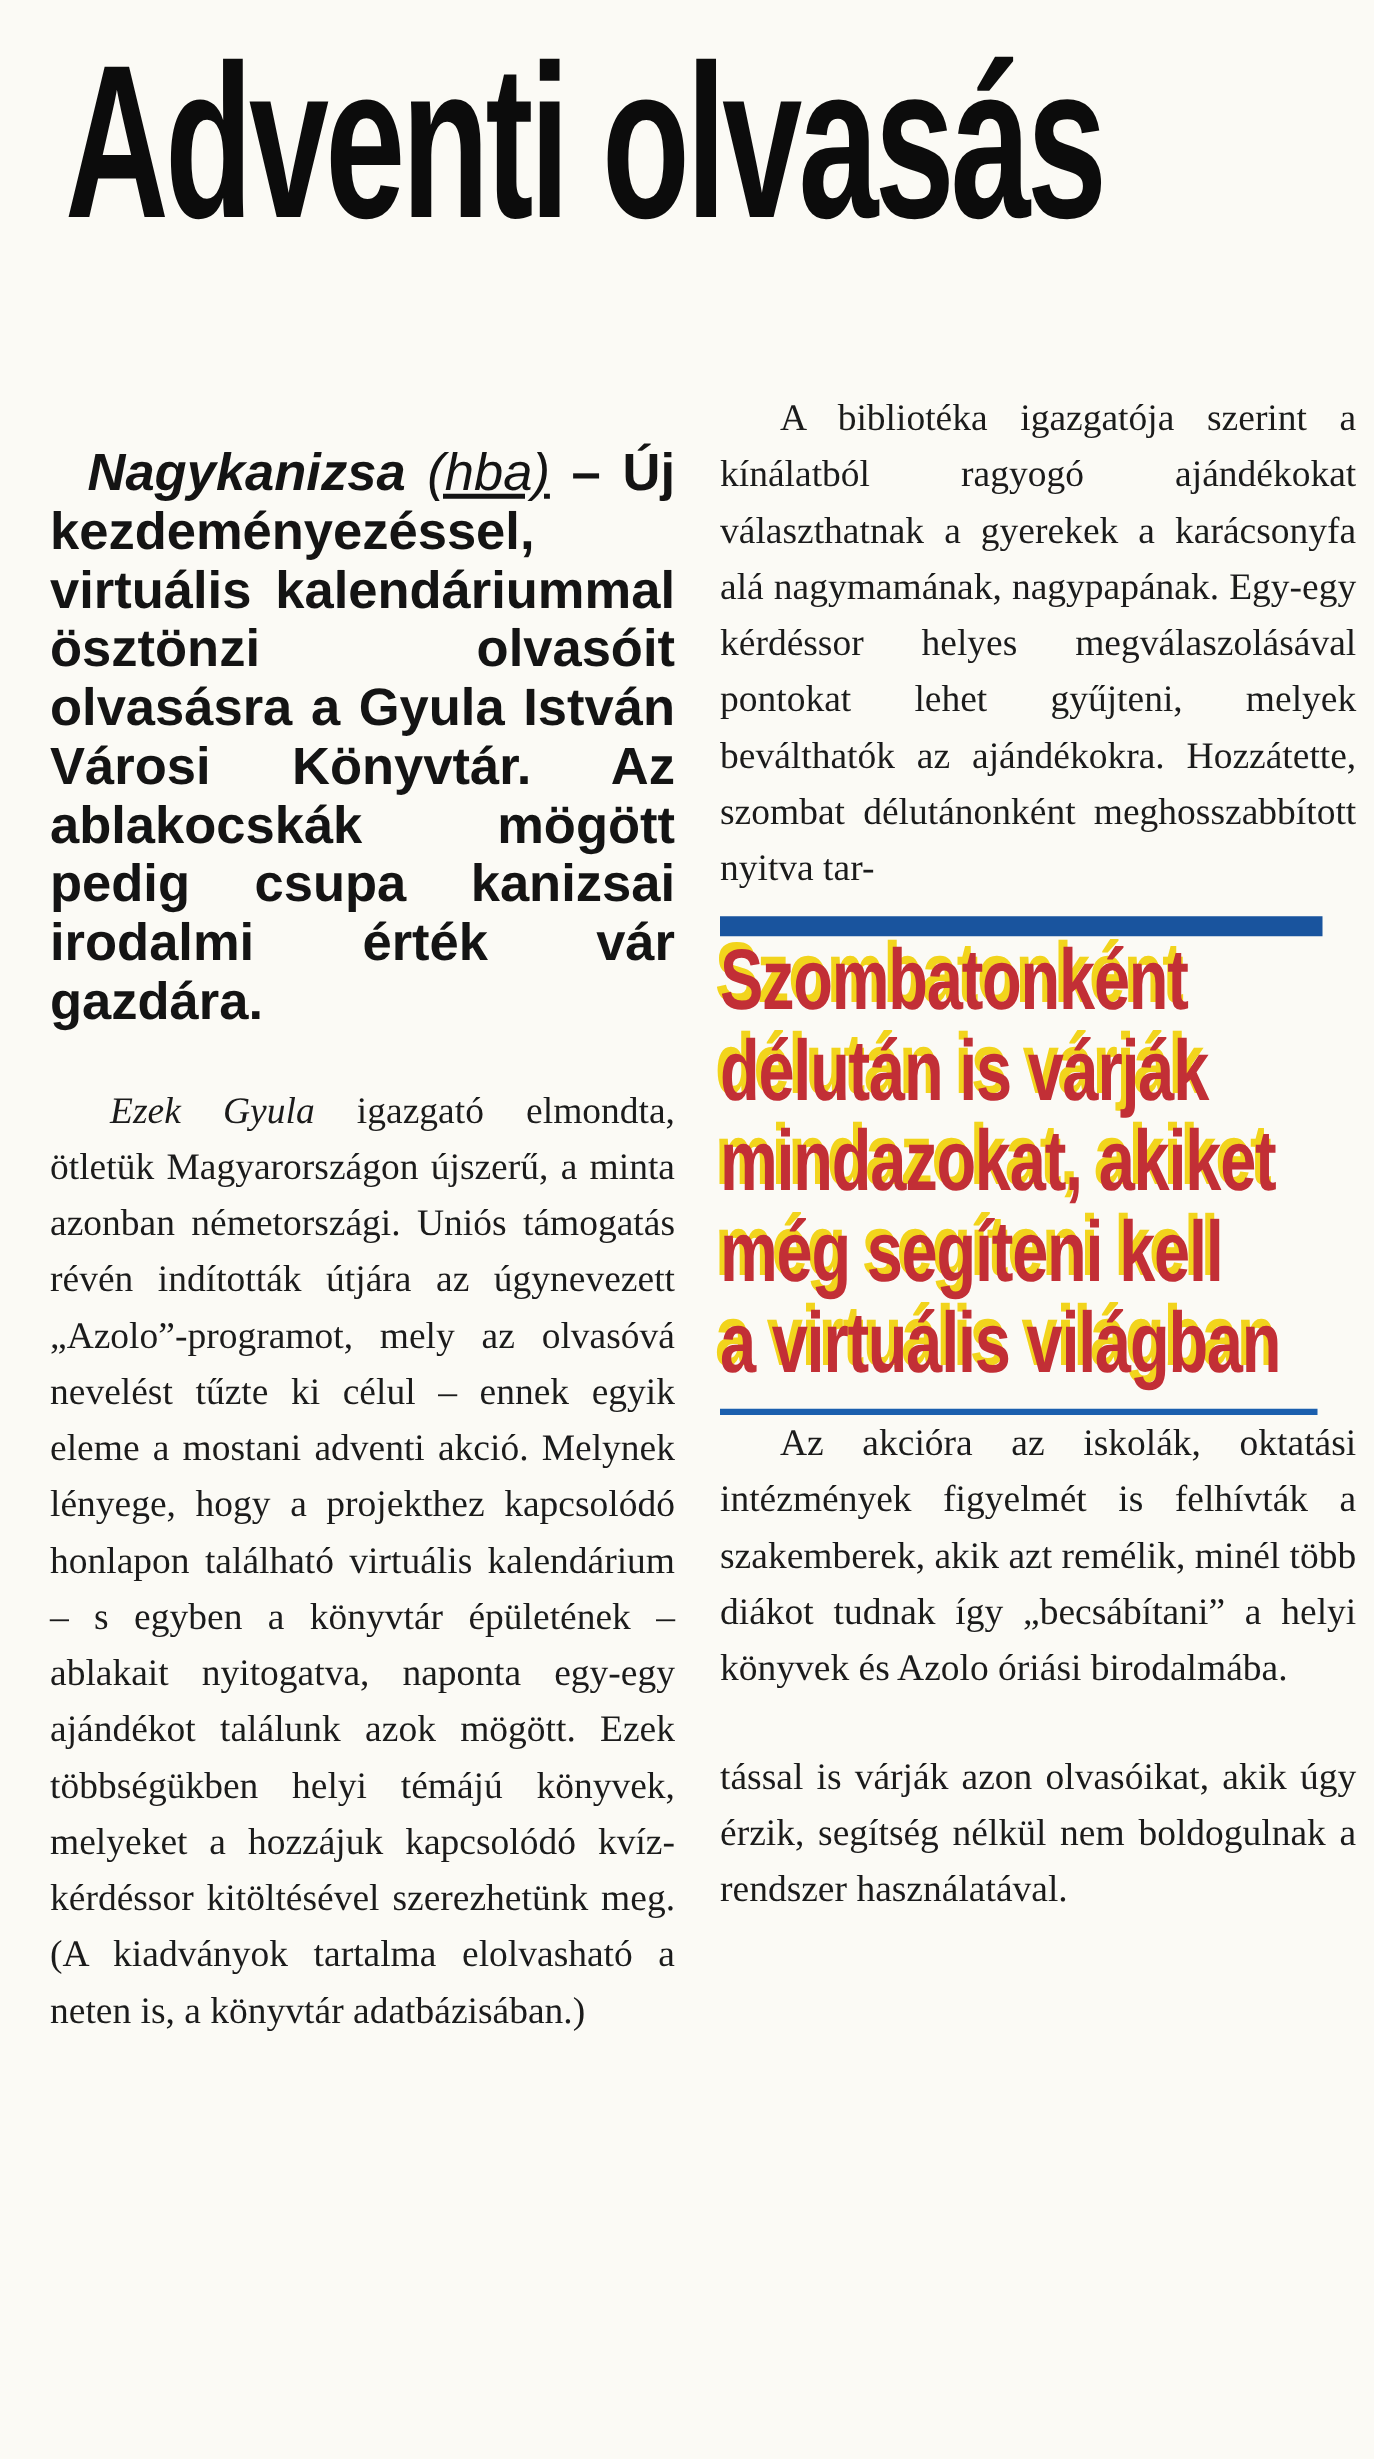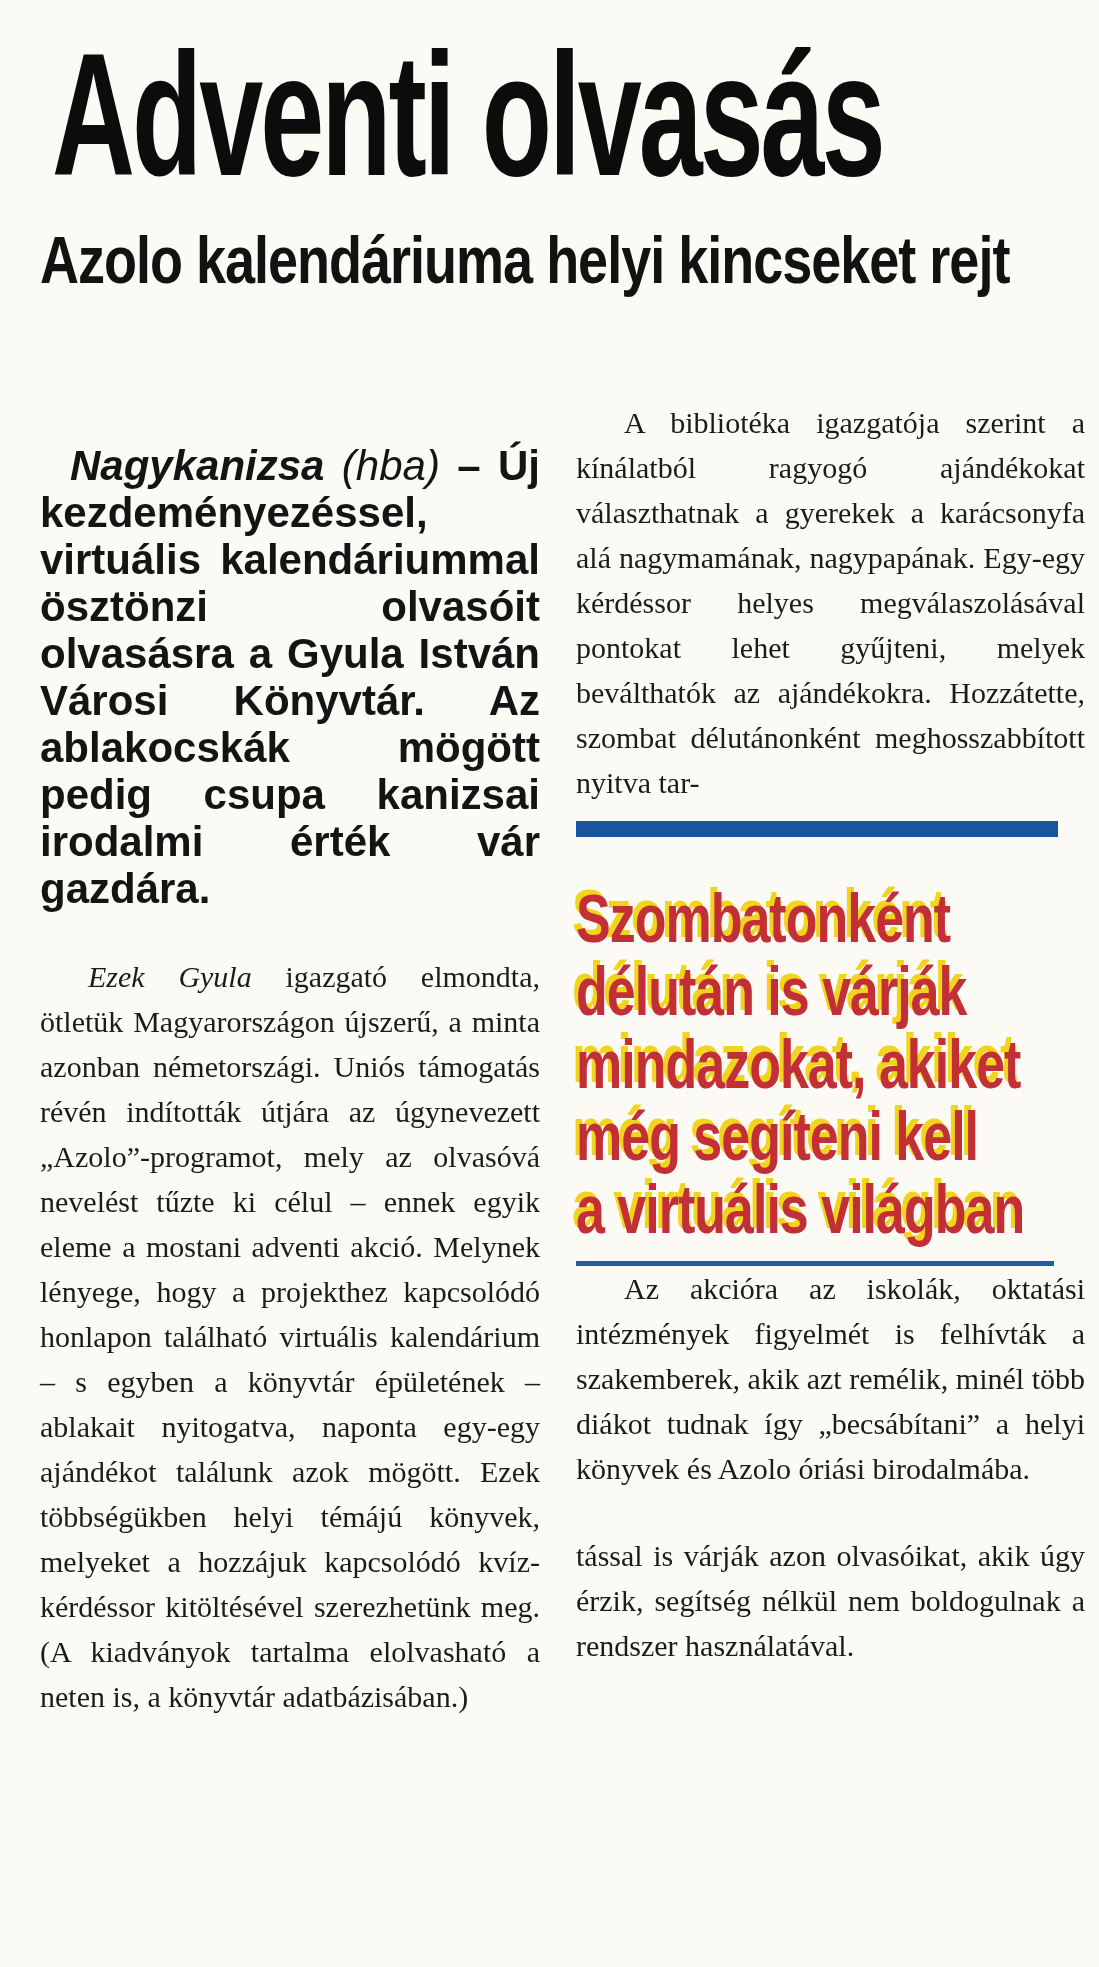--- a/index.html
+++ b/index.html
@@ -50,21 +50,21 @@
   
   .lead {
     font-family:"Liberation Sans","DejaVu Sans",sans-serif;
     font-weight:bold;
     font-size:42px; line-height:47px;
     text-align:justify;
     text-indent:30px;
     color:#141414;
   }
   .lead .loc { font-style:italic; }
-  .lead .credit { font-style:italic; font-weight:normal; }
+  .lead .credit { font-style:italic; font-weight:normal;text-decoration:underline; }
 
   
   .body-p {
     font-size:30px; line-height:45px;
     text-align:justify;
     margin:0;
     color:#1b1b1b;
   }
   .body-p.indent { text-indent:48px; }
   .col-left .body-p { margin-top:28px; }
@@ -76,21 +76,21 @@
     width:482px; height:16px;
     background:#19549e;
   }
   .rule-thin {
     margin-top:8px;
     width:478px; height:5px;
     background:#1b5fae;
   }
 
   
-  .pullquote { margin-top:46px; height:370px; overflow:visible; }
+  .pullquote { height:370px; overflow:visible; }
   .pq-inner {
     transform:scaleY(1.32);
     transform-origin:top left;
   }
   .pq-line {
     font-family:"Liberation Sans","DejaVu Sans",sans-serif;
     font-weight:bold;
     font-size:52px; line-height:55px;
     letter-spacing:-1px;
     color:#c22f36;
@@ -102,23 +102,20 @@
 </style>
 </head>
 <body>
 
 <div class="page">
 
   <div class="title-wrap">
     <span class="title">Adventi olvasás</span>
   </div>
 
-  <div class="subtitle-wrap">
-    <span class="subtitle">Azolo kalendáriuma helyi kincseket rejt</span>
-  </div>
 
   <div class="columns">
 
     <div class="col-left">
       <p class="lead"><span class="loc">Nagykanizsa</span>
         <span class="credit">(hba)</span>
         <span>– Új kezdeményezéssel, virtuális kalendáriummal ösztönzi olvasóit olvasásra a Gyula István Városi Könyvtár. Az ablakocskák mögött pedig csupa kanizsai irodalmi érték vár gazdára.</span></p>
 
       <p class="body-p indent"><span class="lead-in">Ezek Gyula</span>
         <span>igazgató elmondta, ötletük Magyarországon újszerű, a minta azonban németországi. Uniós támogatás révén indították útjára az úgynevezett „Azolo”-programot, mely az olvasóvá nevelést tűzte ki célul – ennek egyik eleme a mostani adventi akció. Melynek lényege, hogy a projekthez kapcsolódó honlapon található virtuális kalendárium – s egyben a könyvtár épületének – ablakait nyitogatva, naponta egy-egy ajándékot találunk azok mögött. Ezek többségükben helyi témájú könyvek, melyeket a hozzájuk kapcsolódó kvíz-kérdéssor kitöltésével szerezhetünk meg. (A kiadványok tartalma elolvasható a neten is, a könyvtár adatbázisában.)</span></p>

